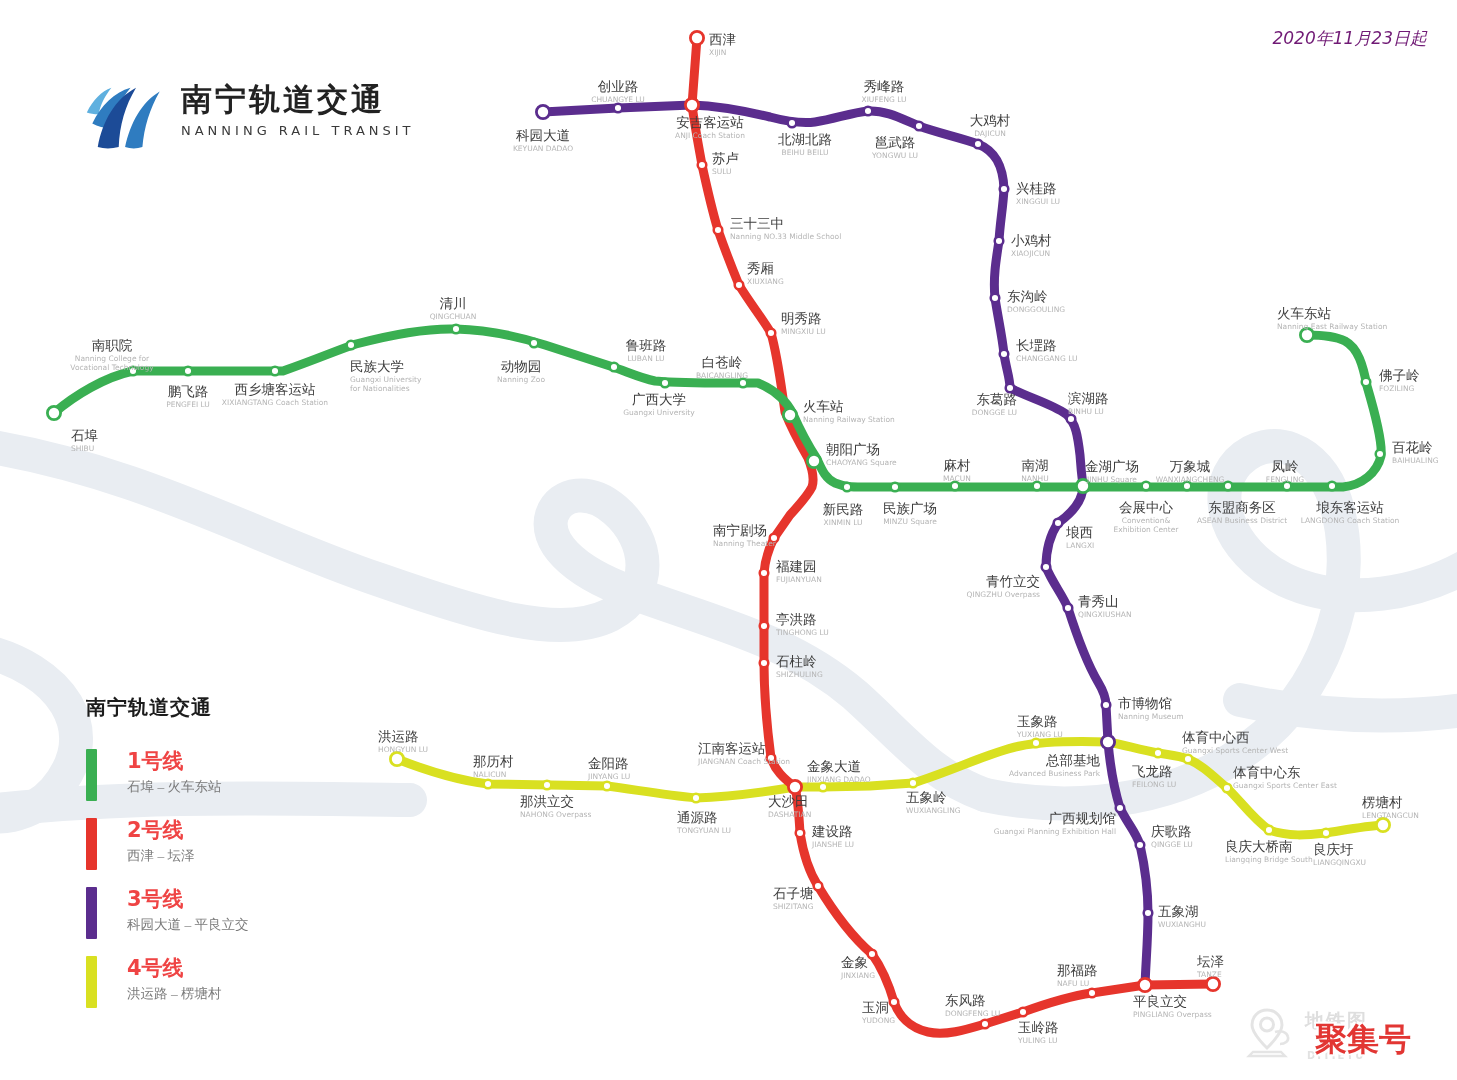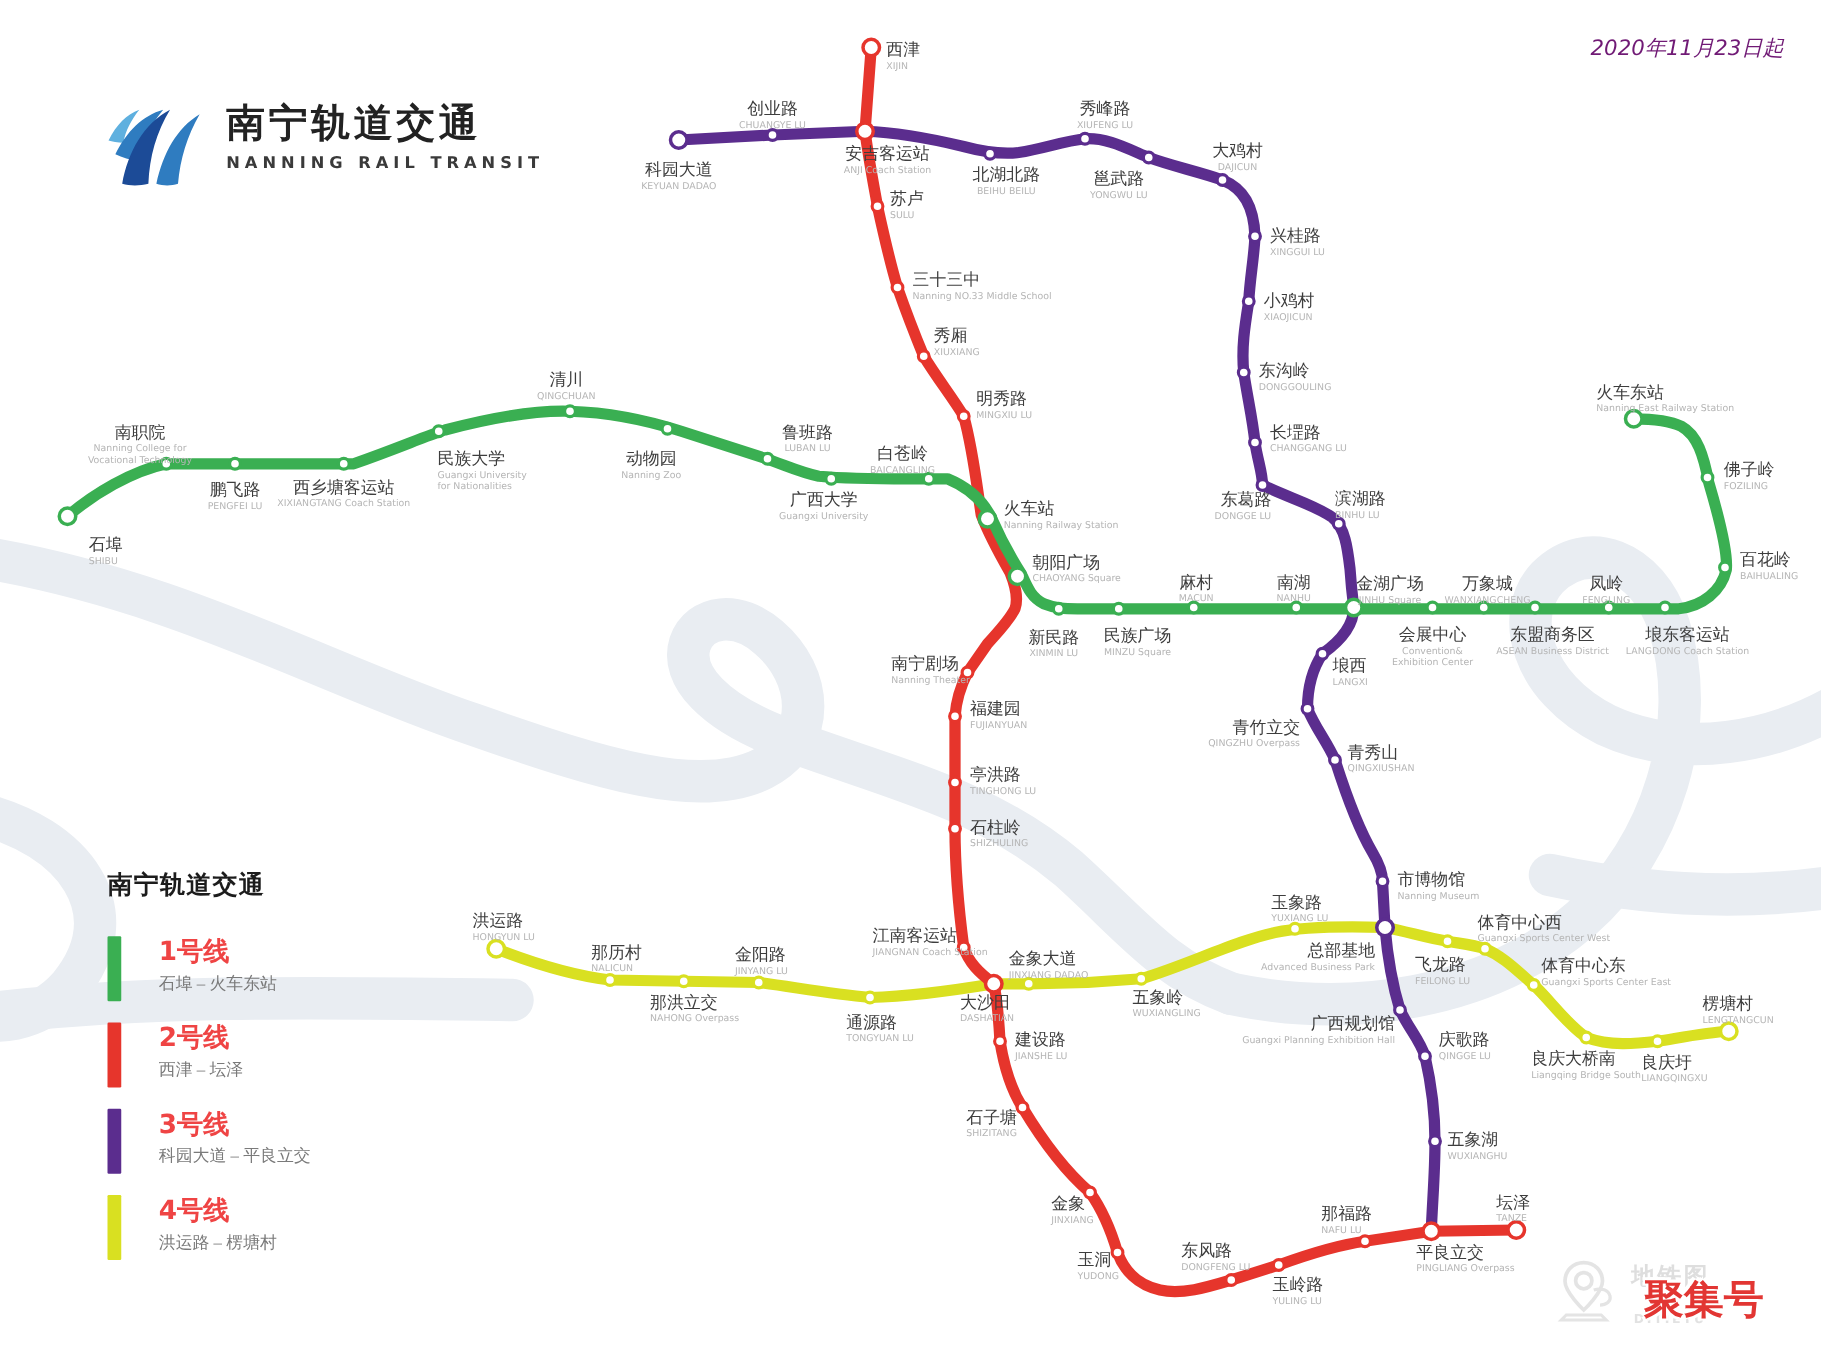--- a/index.html
+++ b/index.html
@@ -4,21 +4,21 @@
 <style>
   html,body{margin:0;padding:0;background:#fff;}
   .stage{position:relative;width:1457px;height:1080px;background:#ffffff;overflow:hidden;
          font-family:"DejaVu Sans","Liberation Sans",sans-serif;}
   #map{position:absolute;left:0;top:0;width:1457px;height:1080px;}
   svg text{font-family:"DejaVu Sans","Liberation Sans",sans-serif;}
   
   .logo{position:absolute;left:85px;top:82px;display:flex;align-items:flex-start;z-index:5;}
   .logo-icon{width:82px;height:70px;margin-right:14px;}
   .logo-cn{font-size:31px;font-weight:700;color:#222;letter-spacing:3px;line-height:1.1;}
-  .logo-en{font-size:13px;font-weight:700;color:#3a3a3a;letter-spacing:4px;margin-top:7px;}
+  .logo-en{font-size:13px;font-weight:400;color:#3a3a3a;letter-spacing:4px;margin-top:7px;}
   
   .date{position:absolute;right:30px;top:27px;font-size:17px;color:#701a75;z-index:5;font-style:italic;}
   
   .legend{position:absolute;left:86px;top:694px;z-index:5;}
   .legend-title{font-size:20px;font-weight:700;color:#1c1c1c;margin-bottom:28px;letter-spacing:1px;}
   .legend-item{display:flex;margin-bottom:17px;}
   .legend-bar{width:11px;height:52px;margin-right:30px;border-radius:1px;}
   .legend-name{font-size:21px;font-weight:600;color:#ef4444;line-height:1.15;}
   .legend-range{font-size:13.5px;color:#7a7a7a;margin-top:5px;font-family:Liberation Serif, serif;}
   

